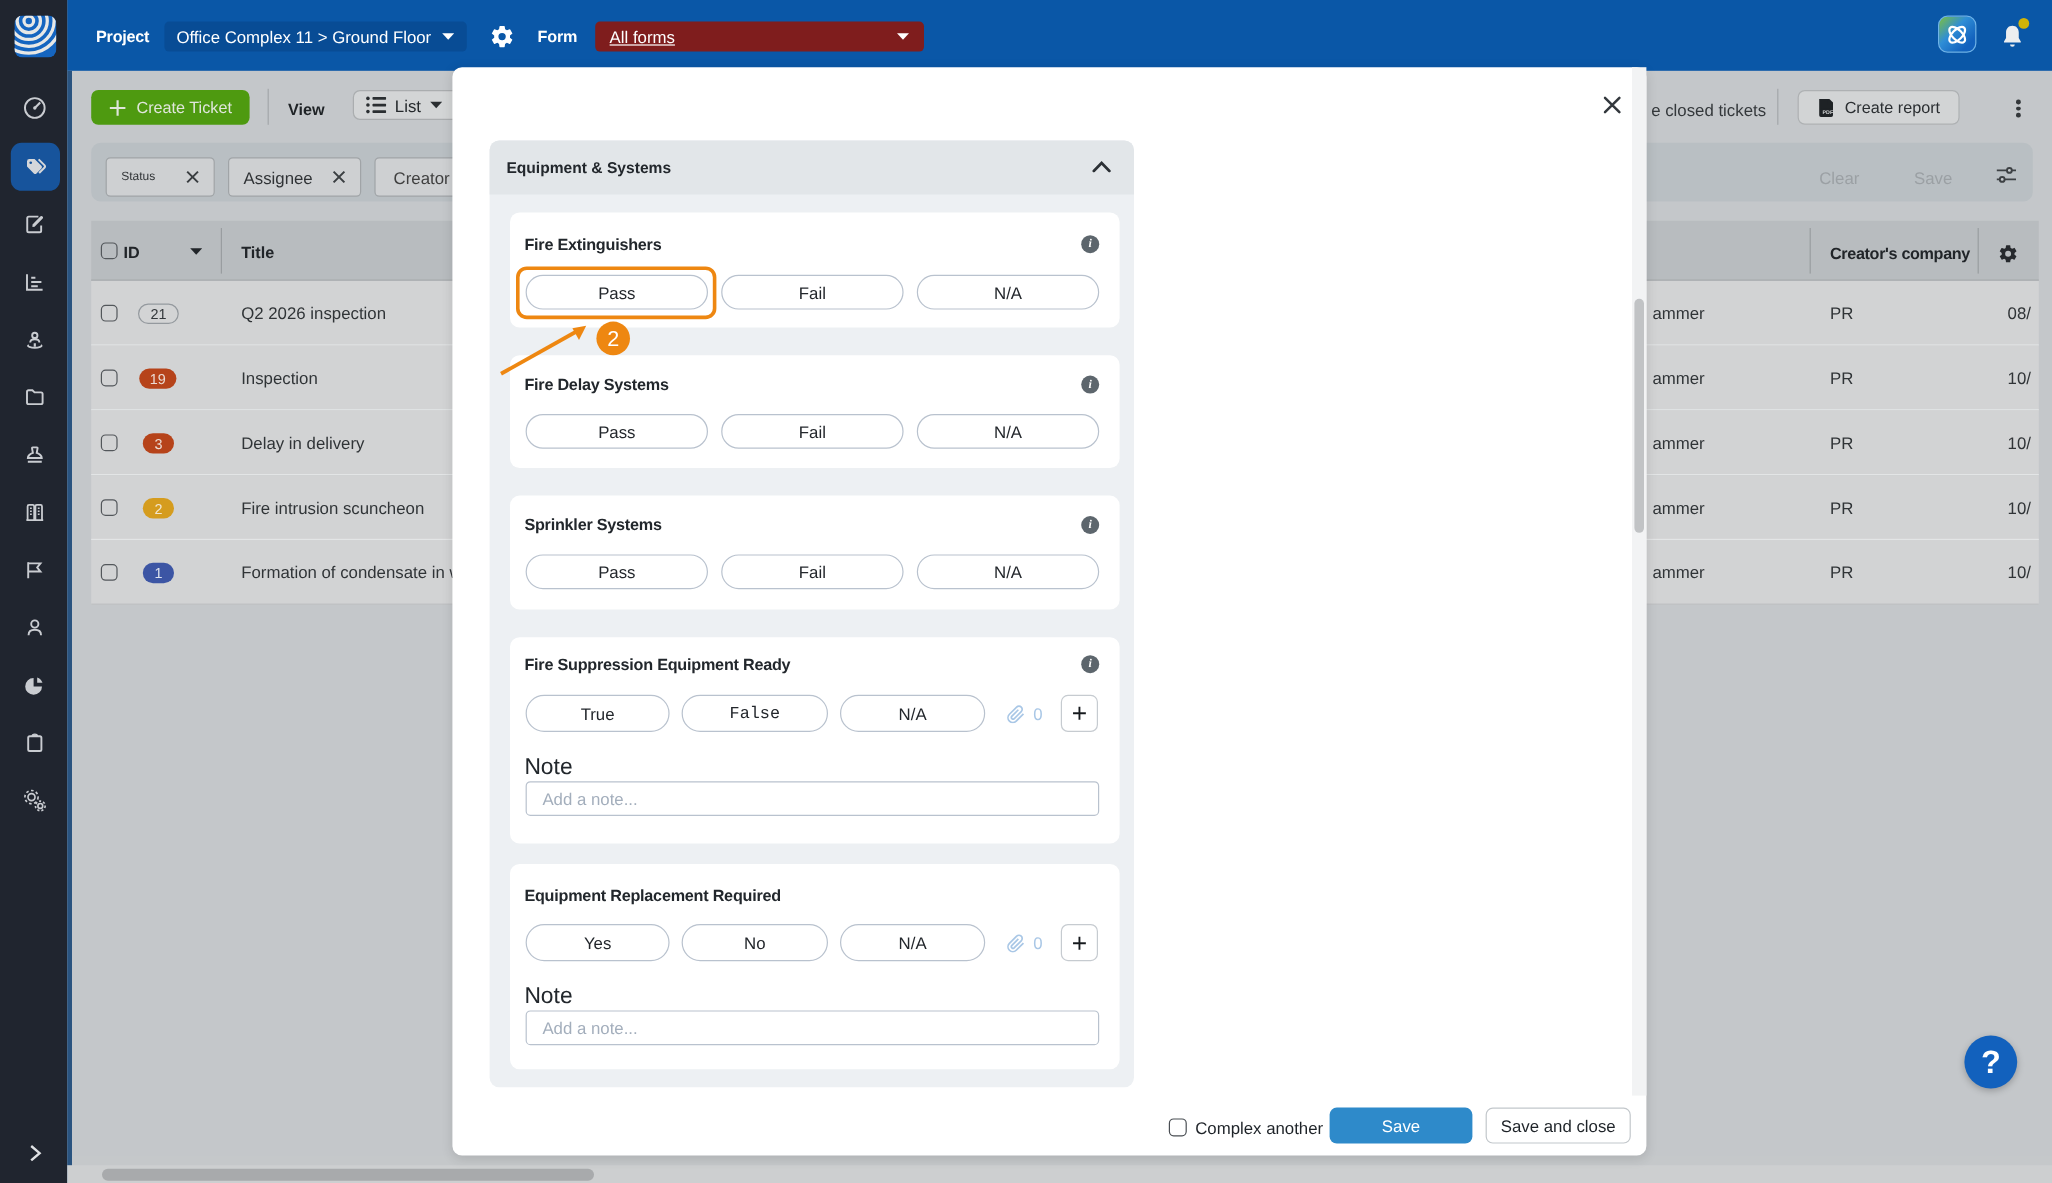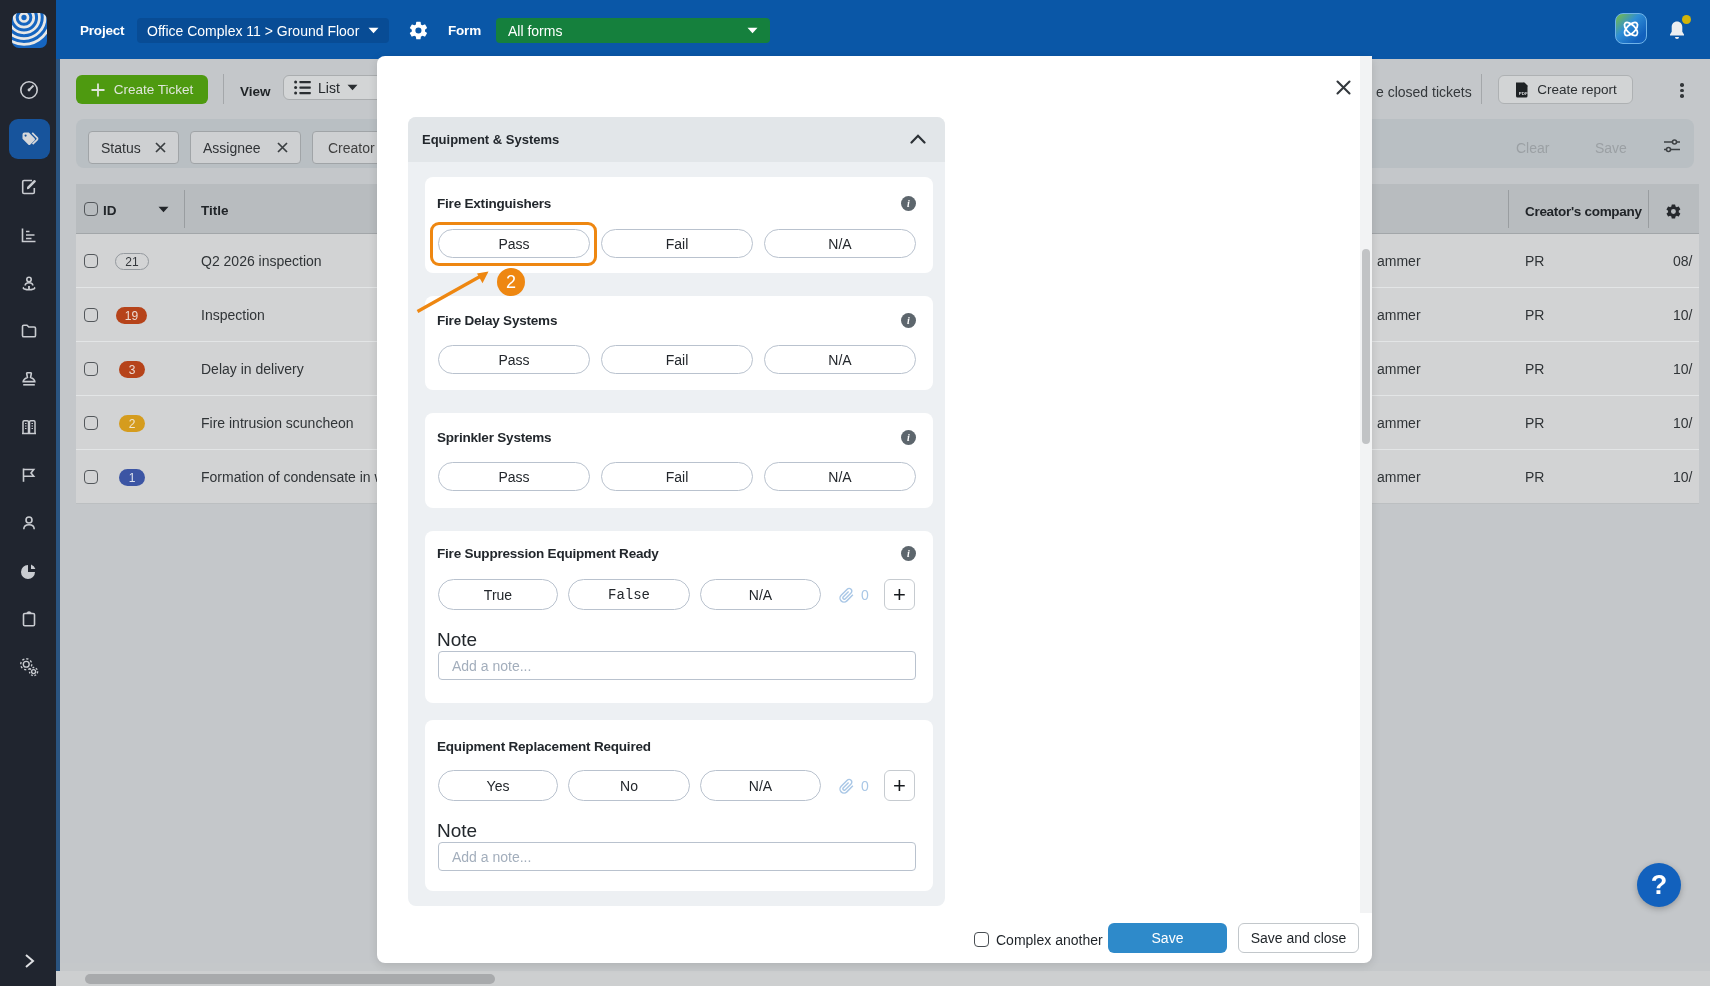--- a/index.html
+++ b/index.html
@@ -27,21 +27,21 @@
 <div class="abs bold" style="left:80px;top:23px;font-size:13.5px;letter-spacing:-0.2px;color:#fff;">Project</div>
 <div class="abs" style="left:137px;top:18px;width:252px;height:25px;background:#084c95;border-radius:4px;color:#fff;font-size:14px;display:flex;align-items:center;padding:0 10px;white-space:nowrap;">Office Complex 11 &gt; Ground Floor
   <svg style="margin-left:auto" width="11" height="7" viewBox="0 0 11 7">
       <path d="M0.5 0.8 L5.5 6.2 L10.5 0.8 Z" fill="#fff"></path>
     </svg>
 </div>
 <svg class="abs" style="left:408px;top:20px;" width="21" height="21" viewBox="0 0 24 24">
     <path fill="#fff" d="M19.4 13c.04-.33.06-.66.06-1s-.02-.67-.06-1l2.1-1.65a.5.5 0 0 0 .12-.64l-2-3.46a.5.5 0 0 0-.6-.22l-2.49 1a7.3 7.3 0 0 0-1.73-1l-.38-2.65A.5.5 0 0 0 13.9 2h-4a.5.5 0 0 0-.5.42l-.38 2.65c-.62.26-1.2.6-1.73 1l-2.49-1a.5.5 0 0 0-.6.22l-2 3.46a.5.5 0 0 0 .12.64L4.4 11c-.04.33-.06.66-.06 1s.02.67.06 1l-2.1 1.65a.5.5 0 0 0-.12.64l2 3.46c.14.24.42.34.6.22l2.49-1c.53.4 1.11.74 1.73 1l.38 2.65c.04.24.25.42.5.42h4c.25 0 .46-.18.5-.42l.38-2.65c.62-.26 1.2-.6 1.73-1l2.49 1c.24.1.5 0 .6-.22l2-3.46a.5.5 0 0 0-.12-.64L19.4 13zM11.9 15.5a3.5 3.5 0 1 1 0-7 3.5 3.5 0 0 1 0 7z"></path>
   </svg>
 <div class="abs bold" style="left:448px;top:23px;font-size:13.5px;letter-spacing:-0.2px;color:#fff;">Form</div>
-<div class="abs" style="left:496px;top:18px;width:274px;height:25px;background:#15803d;border-radius:4px;color:#fff;font-size:14px;display:flex;align-items:center;padding:0 12px;white-space:nowrap;">All forms
+<div class="abs" style="left:496px;top:18px;width:274px;height:25px;background:#7f1d1d;border-radius:4px;color:#fff;font-size:14px;display:flex;align-items:center;padding:0 12px;white-space:nowrap;text-decoration:underline;">All forms
   <svg style="margin-left:auto" width="11" height="7" viewBox="0 0 11 7">
       <path d="M0.5 0.8 L5.5 6.2 L10.5 0.8 Z" fill="#fff"></path>
     </svg>
 </div>
 
 <div class="abs" style="left:1615px;top:13px;width:32px;height:31px;border-radius:8px;background:linear-gradient(135deg,#7cbf3f 0%,#2f8ed6 40%,#1261bd 80%);border:1.5px solid #6fb3e8;"></div>
 <svg class="abs" style="left:1620px;top:18px;" width="22" height="22" viewBox="0 0 24 24" fill="none" stroke="#fff" stroke-width="2">
   <ellipse cx="12" cy="12" rx="9" ry="4.5" transform="rotate(45 12 12)"></ellipse>
   <ellipse cx="12" cy="12" rx="9" ry="4.5" transform="rotate(-45 12 12)"></ellipse>
 </svg>
@@ -147,21 +147,21 @@
 
 <svg class="abs" style="left:21px;top:951px" width="16" height="20" viewBox="0 0 16 20" fill="none" stroke="#dfe1e4" stroke-width="2">
   <path d="M5 4 L12 10 L5 16"></path>
 </svg>
 
 <div class="abs" style="left:76px;top:75px;width:132px;height:29px;background:#4e9a10;border-radius:6px;color:#e0e6dc;display:flex;align-items:center;justify-content:center;font-size:13.5px;gap:9px;"><svg width="14" height="14" viewBox="0 0 14 14" stroke="#dfe5db" stroke-width="1.8">
       <path d="M7 0.5 V13.5 M0.5 7 H13.5"></path>
     </svg>Create Ticket</div>
 <div class="abs" style="left:223px;top:74px;width:1px;height:30px;background:#a4a7aa;"></div>
 <div class="abs bold" style="left:240px;top:84px;font-size:13.5px;color:#1f2326;">View</div>
-<div class="abs" style="left:283px;top:75px;width:106px;height:25px;background:#d3d5d6;border:1px solid #aaadaf;border-radius:6px;display:flex;align-items:center;padding:0 10px;gap:7px;font-size:14px;color:#24282b;">
+<div class="abs" style="left:294px;top:75px;width:106px;height:25px;background:#d3d5d6;border:1px solid #aaadaf;border-radius:6px;display:flex;align-items:center;padding:0 10px;gap:7px;font-size:14px;color:#24282b;">
   <svg width="17" height="15" viewBox="0 0 17 15">
       <g fill="#2a2e31">
         <circle cx="1.6" cy="2" r="1.5"></circle>
         <circle cx="1.6" cy="7.5" r="1.5"></circle>
         <circle cx="1.6" cy="13" r="1.5"></circle>
         <rect x="5.4" y="0.9" width="11.4" height="2.3" rx="0.6"></rect>
         <rect x="5.4" y="6.4" width="11.4" height="2.3" rx="0.6"></rect>
         <rect x="5.4" y="11.9" width="11.4" height="2.3" rx="0.6"></rect>
       </g>
     </svg>
@@ -182,21 +182,21 @@
     </svg>
   Create report
 </div>
 <div class="abs" style="left:1680px;top:83px;width:4px;height:15px;display:flex;flex-direction:column;justify-content:space-between;">
   <div style="width:3.6px;height:3.6px;border-radius:50%;background:#33373a;"></div>
   <div style="width:3.6px;height:3.6px;border-radius:50%;background:#33373a;"></div>
   <div style="width:3.6px;height:3.6px;border-radius:50%;background:#33373a;"></div>
 </div>
 
 <div class="abs" style="left:76px;top:119px;width:1618px;height:49px;background:#b9bfc3;border-radius:8px;"></div>
-<div class="abs" style="left:88px;top:131px;width:91px;height:33px;background:#ced0d2;border:1px solid #a0a4a7;border-radius:4px;display:flex;align-items:center;padding:0 12px;justify-content:space-between;font-size:14px;color:#303336;">Status
+<div class="abs" style="left:88px;top:131px;width:91px;height:33px;background:#ced0d2;border:1px solid #a0a4a7;border-radius:4px;display:flex;align-items:center;padding:0 12px;justify-content:space-between;font-size:10px;color:#303336;">Status
   <svg width="11" height="11" viewBox="0 0 11 11" stroke="#3a3e41" stroke-width="1.7">
       <path d="M1 1 L10 10 M10 1 L1 10"></path>
     </svg>
 </div>
 <div class="abs" style="left:190px;top:131px;width:111px;height:33px;background:#ced0d2;border:1px solid #a0a4a7;border-radius:4px;display:flex;align-items:center;padding:0 12px;justify-content:space-between;font-size:14px;color:#303336;">Assignee
   <svg width="11" height="11" viewBox="0 0 11 11" stroke="#3a3e41" stroke-width="1.7">
       <path d="M1 1 L10 10 M10 1 L1 10"></path>
     </svg>
 </div>
 <div class="abs" style="left:312px;top:131px;width:110px;height:33px;background:#ced0d2;border:1px solid #a0a4a7;border-radius:4px;display:flex;align-items:center;padding:0 15px;font-size:14px;color:#404040;">Creator</div>

